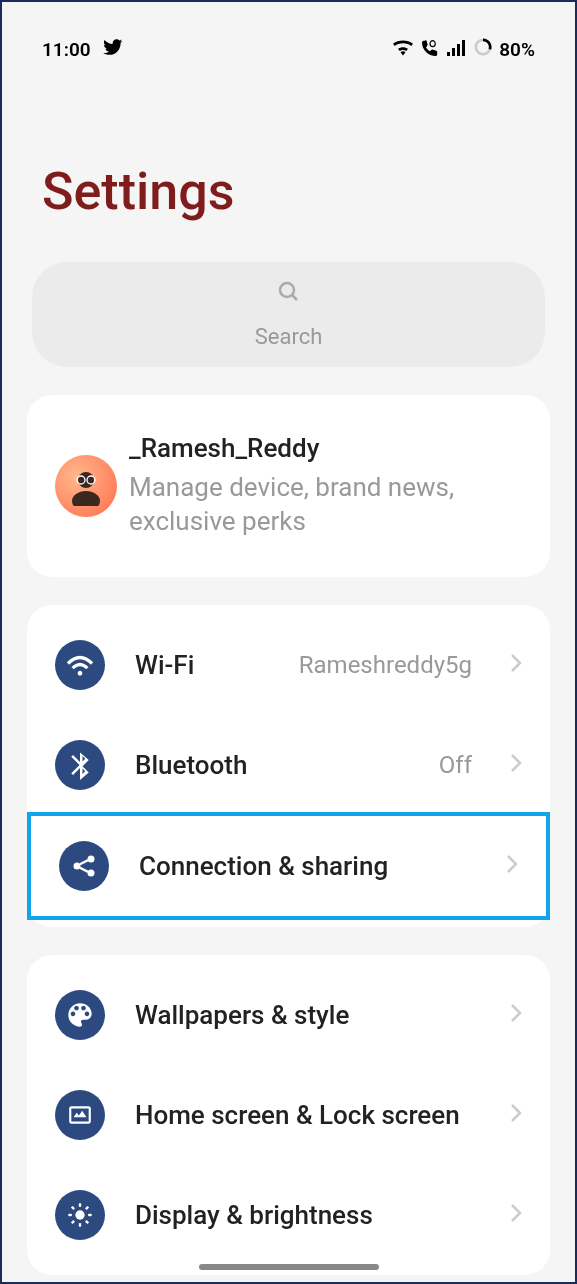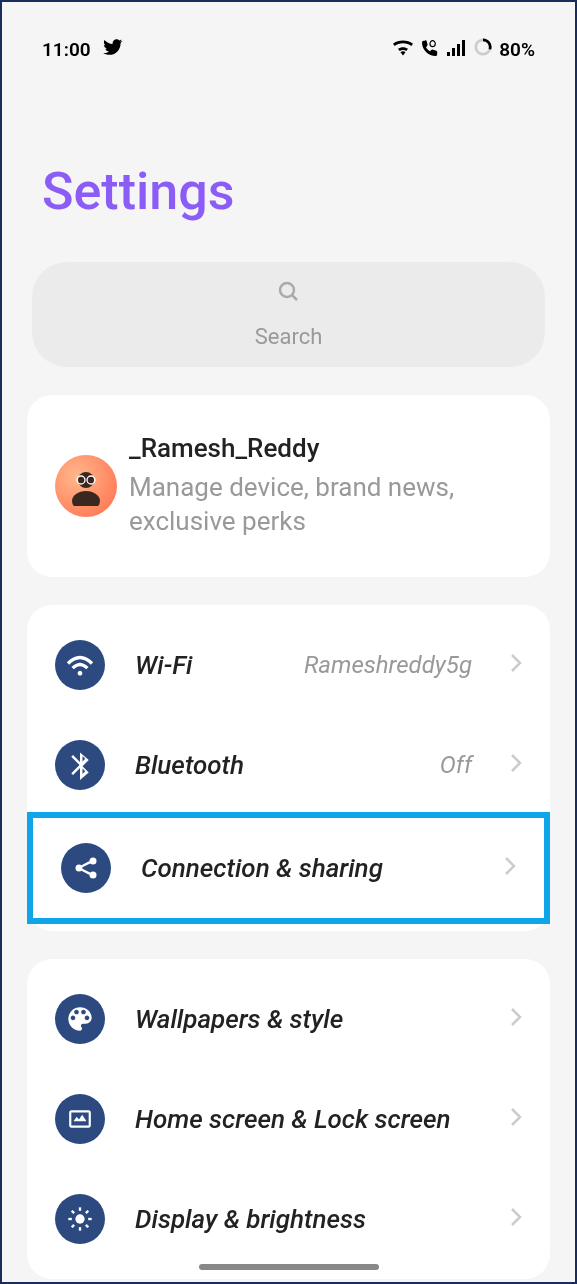--- a/index.html
+++ b/index.html
@@ -30,21 +30,21 @@
       gap: 12px;
     }
     .status-right {
       display: flex;
       align-items: center;
       gap: 7px;
     }
     .page-title {
       font-size: 52px;
       font-weight: 500;
-      color: #8b5cf6;
+      color: #7f1d1d;
       padding: 90px 40px 40px 40px;
     }
     .search-bar {
       background: #ebebeb;
       border-radius: 35px;
       margin: 0 30px;
       padding: 18px 22px;
       display: flex;
       align-items: center;
       gap: 15px;
@@ -87,21 +87,20 @@
       font-size: 26px;
       color: #999;
       line-height: 1.3;
     }
     .setting-row {
       display: flex;
       align-items: center;
       padding: 25px 28px;
       gap: 30px;
       position: relative;
-      font-style: italic;
     }
     .setting-icon {
       width: 50px;
       height: 50px;
       border-radius: 50%;
       background: #2c4a7f;
       display: flex;
       align-items: center;
       justify-content: center;
       flex-shrink: 0;
@@ -115,21 +114,21 @@
     .setting-value {
       font-size: 24px;
       color: #999;
       margin-right: 8px;
       text-align: center;
     }
     .chevron {
       flex-shrink: 0;
     }
     .highlight-box {
-      border: 6px solid #0ea5e9;
+      border: 4px solid #0ea5e9;
       margin: -3px 0;
       position: relative;
       z-index: 5;
     }
     .home-indicator {
       position: absolute;
       bottom: 12px;
       left: 50%;
       transform: translateX(-50%);
       width: 180px;

